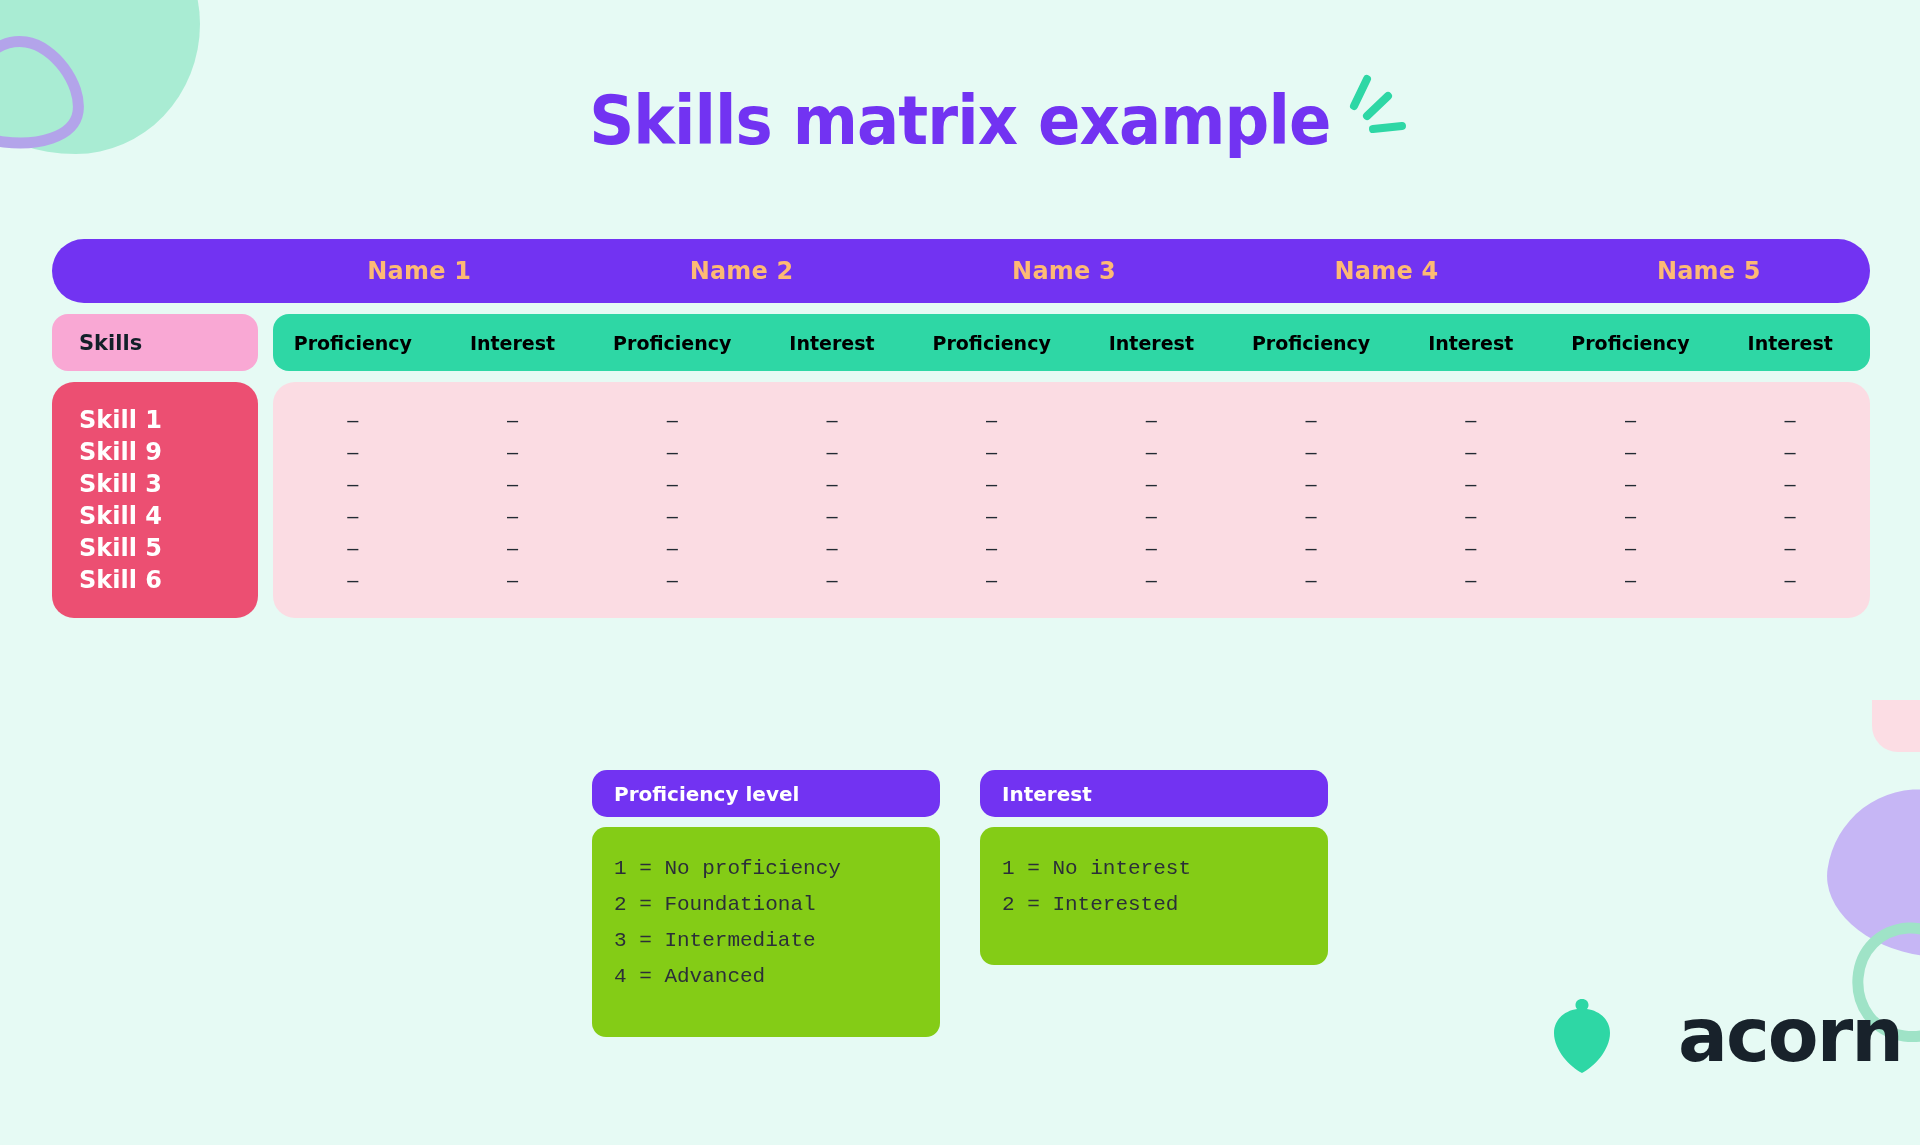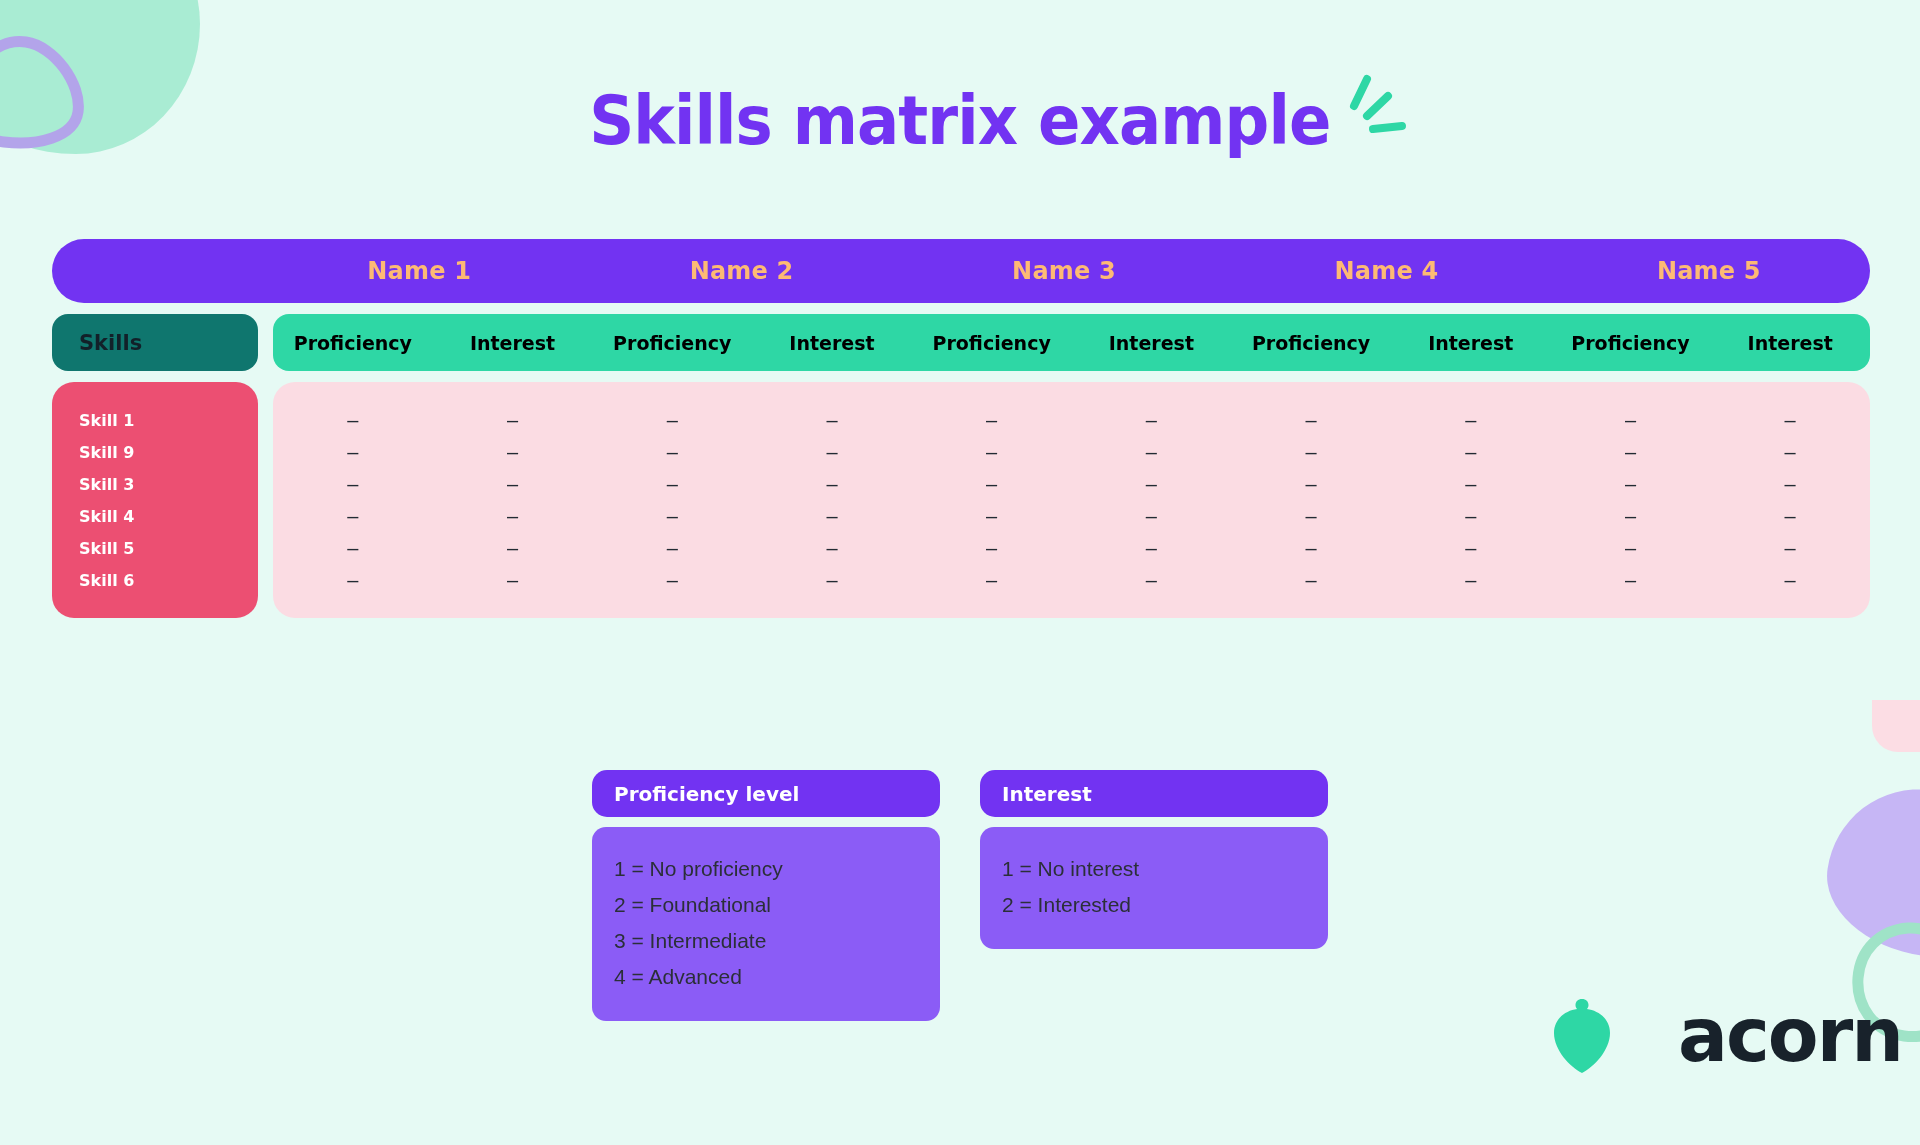--- a/index.html
+++ b/index.html
@@ -101,21 +101,21 @@
   }
 
   .sub-row {
     display: flex;
     height: 57px;
     margin-bottom: 11px;
   }
   #skills-header-pill {
     width: 206px;
     flex: none;
-    background: #0f766e;
+    background: #f9a8d4;
     border-radius: 16px;
     display: flex;
     align-items: center;
     padding-left: 27px;
     box-sizing: border-box;
   }
   #skills-header-label {
     color: #122029;
     font-size: 21px;
     font-weight: bold;
@@ -152,21 +152,21 @@
     background: #ec4f72;
     border-radius: 22px;
     padding: 22px 0 22px 0;
     box-sizing: border-box;
     display: flex;
     flex-direction: column;
     justify-content: space-around;
   }
   .skill-label {
     color: #ffffff;
-    font-size: 16px;
+    font-size: 24px;
     font-weight: bold;
     font-family: "DejaVu Sans", sans-serif;
     padding-left: 27px;
   }
   #grid-panel {
     flex: 1 1 auto;
     margin-left: 15px;
     background: #fbdce3;
     border-radius: 22px;
     padding: 22px 0;
@@ -210,24 +210,25 @@
     box-sizing: border-box;
   }
   .legend-title {
     color: #ffffff;
     font-size: 20px;
     font-weight: bold;
     font-family: "DejaVu Sans", sans-serif;
   }
   .legend-body {
     margin-top: 10px;
-    background: #8b5cf6;
+    background: #84cc16;
     border-radius: 14px;
-    padding: 24px 22px 26px 22px;
+    padding: 24px 22px 42px 22px;
     box-sizing: border-box;
+    font-family: Liberation Mono, monospace;
   }
   #legend-proficiency .legend-header,
   #legend-proficiency .legend-body { width: 348px; }
   #legend-interest .legend-header,
   #legend-interest .legend-body { width: 348px; }
   .legend-item {
     color: #2b2f38;
     font-size: 21px;
     line-height: 36px;
     white-space: nowrap;

